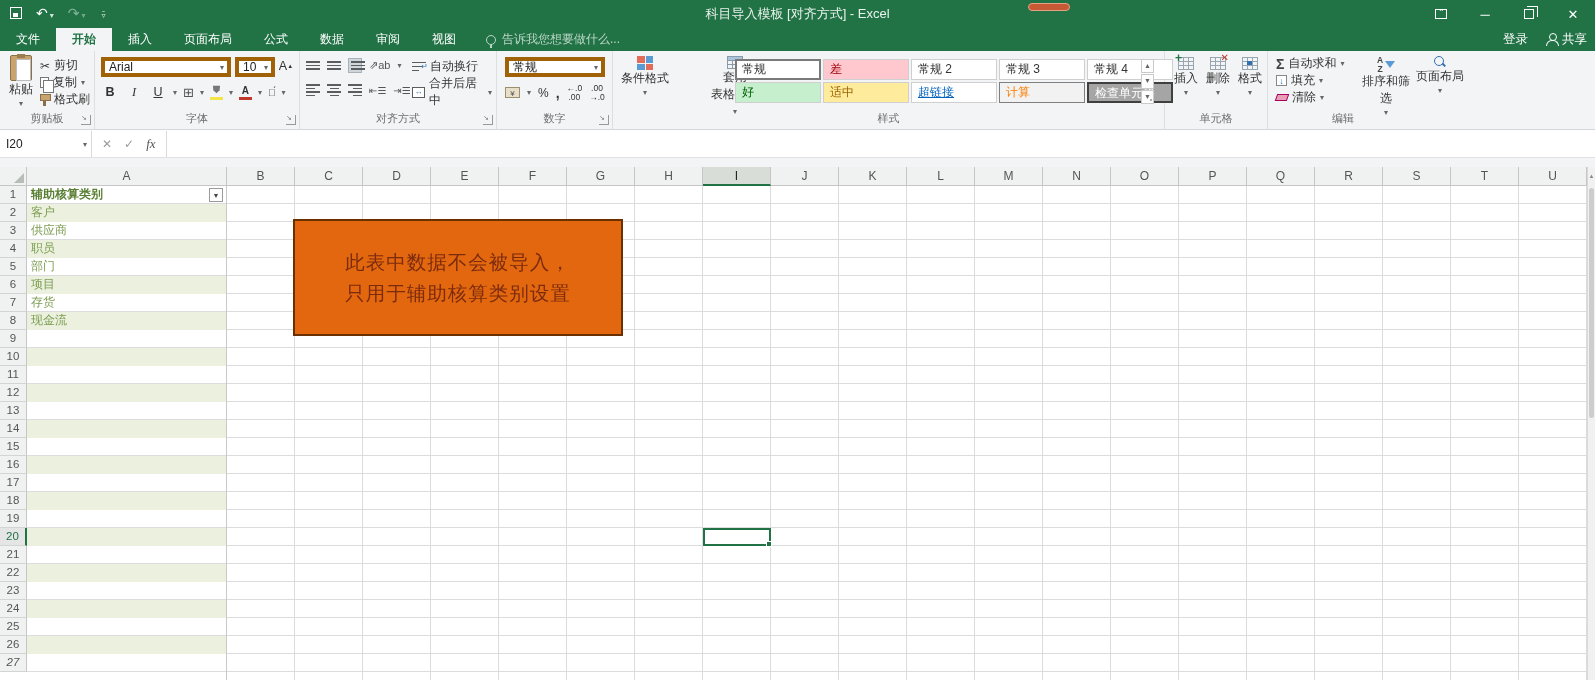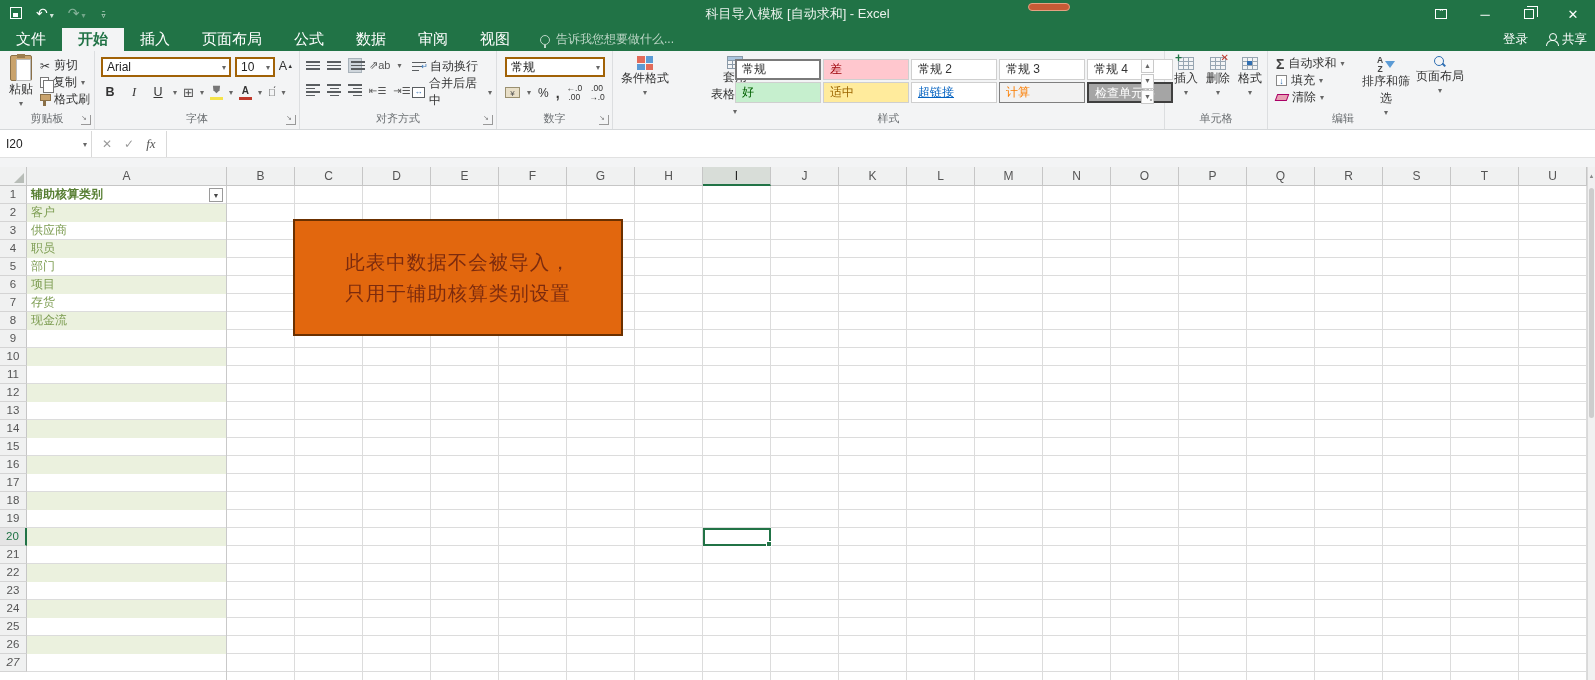--- a/index.html
+++ b/index.html
@@ -19,21 +19,21 @@
   .orange-pill { position:absolute; left:1028px; top:3px; width:42px; height:8px; border-radius:4px; background:#c75a35; border:1px solid #e4a183; }
   .winctrls { position:absolute; right:0; top:0; height:28px; display:flex; }
   .winctrls .wbtn { width:44px; height:28px; display:flex; align-items:center; justify-content:center; font-size:13px; color:#fff; }
   .restore-glyph { position:relative; width:10px; height:10px; border:1px solid #fff; }
   .restore-glyph::before { content:""; position:absolute; left:2px; top:-4px; width:10px; height:10px; border:1px solid #fff; border-left:none; border-bottom:none; }
   .ribbonopt-glyph { width:12px; height:10px; border:1px solid #fff; position:relative; }
   .ribbonopt-glyph::after { content:"⌃"; position:absolute; left:2px; top:-2px; font-size:8px; }
 
   
   .tabrow { position:absolute; left:0; top:28px; width:1595px; height:23px; background:#217346; display:flex; align-items:stretch; }
-  .tab { padding:0 16px; color:#fff; font-size:15px; display:flex; align-items:center; }
+  .tab { padding:0 16px; color:#fff; font-size:12px; display:flex; align-items:center; }
   .tab.active { background:#f3f4f5; color:#217346; font-weight:bold; }
   .tellme { display:flex; align-items:center; gap:6px; color:#bcd6c6; margin-left:14px; font-size:12px; }
   .bulb { display:inline-block; width:10px; height:10px; border:1.5px solid #bcd6c6; border-radius:50%; position:relative; }
   .bulb::after { content:""; position:absolute; left:2.5px; top:9px; width:2px; height:3px; background:#bcd6c6; }
   .account-area { position:absolute; right:8px; top:28px; height:23px; display:flex; align-items:center; gap:18px; color:#fff; font-size:12.5px; }
   .person-glyph { display:inline-block; width:12px; height:12px; position:relative; margin-right:4px; vertical-align:-2px; }
   .person-glyph::before { content:""; position:absolute; left:3px; top:0; width:6px; height:6px; border:1.5px solid #fff; border-radius:50%; }
   .person-glyph::after { content:""; position:absolute; left:0; top:7px; width:11px; height:5px; border:1.5px solid #fff; border-bottom:none; border-radius:6px 6px 0 0; }
 
   
@@ -50,21 +50,21 @@
   .clipboard-glyph { width:22px; height:26px; background:#c9a36d; border:1px solid #8a7048; border-radius:2px; position:relative; }
   .clipboard-glyph::before { content:""; position:absolute; left:6px; top:-2px; width:8px; height:4px; background:#9c7d50; }
   .clipboard-glyph::after { content:""; position:absolute; left:5px; top:3px; width:13px; height:20px; background:#fff; border:1px solid #bbb; }
   .copy-glyph { width:9px; height:11px; border:1px solid #777; background:#fff; position:relative; }
   .copy-glyph::after { content:""; position:absolute; left:2px; top:2px; width:9px; height:11px; border:1px solid #777; background:#fff; }
   .painter-glyph { width:10px; height:12px; position:relative; }
   .painter-glyph::before { content:""; position:absolute; left:0; top:0; width:9px; height:5px; background:#c9a36d; border:1px solid #8a7048; }
   .painter-glyph::after { content:""; position:absolute; left:3px; top:6px; width:3px; height:6px; background:#8a7048; }
 
   
-  .combo { background:#fff; border:2px solid #a16207; height:20px; display:flex; align-items:center; padding:0 4px; font-size:12px; color:#222; position:relative; }
+  .combo { background:#fff; border:4px solid #a16207; height:20px; display:flex; align-items:center; padding:0 4px; font-size:12px; color:#222; position:relative; }
   .combo .dd8 { position:absolute; right:3px; }
   .fontbtn { min-width:18px; height:18px; display:flex; align-items:center; justify-content:center; font-size:12.5px; }
   .colorbar-btn { display:flex; flex-direction:column; align-items:center; justify-content:center; height:18px; }
   .colorbar-btn .bar { width:13px; height:3px; margin-top:1px; }
   .border-glyph { font-size:13px; color:#555; }
 
   
   .lines { display:flex; flex-direction:column; gap:2px; width:14px; }
   .lines i { display:block; height:1.5px; background:#5a5e61; }
   .lines.l-left i:nth-child(2), .lines.l-left i:nth-child(4) { width:9px; }
@@ -170,21 +170,21 @@
 
 <div id="app">
 
   <div class="titlebar">
     <div class="qat">
       <span class="qbtn"><span class="save-glyph"></span></span>
       <span class="qbtn">↶<span class="dd">▾</span></span>
       <span class="qbtn dim">↷<span class="dd">▾</span></span>
       <span class="qbtn"><span class="dd">▿̄</span></span>
     </div>
-    <div class="title-text">科目导入模板  [自动求和] - Excel</div>
+    <div class="title-text">科目导入模板  [对齐方式] - Excel</div>
     <div class="orange-pill"></div>
     <div class="winctrls">
       <div class="wbtn">
           <span class="ribbonopt-glyph"></span>
         </div>
       <div class="wbtn">─</div>
       <div class="wbtn">
           <span class="restore-glyph"></span>
         </div>
       <div class="wbtn">✕</div>

